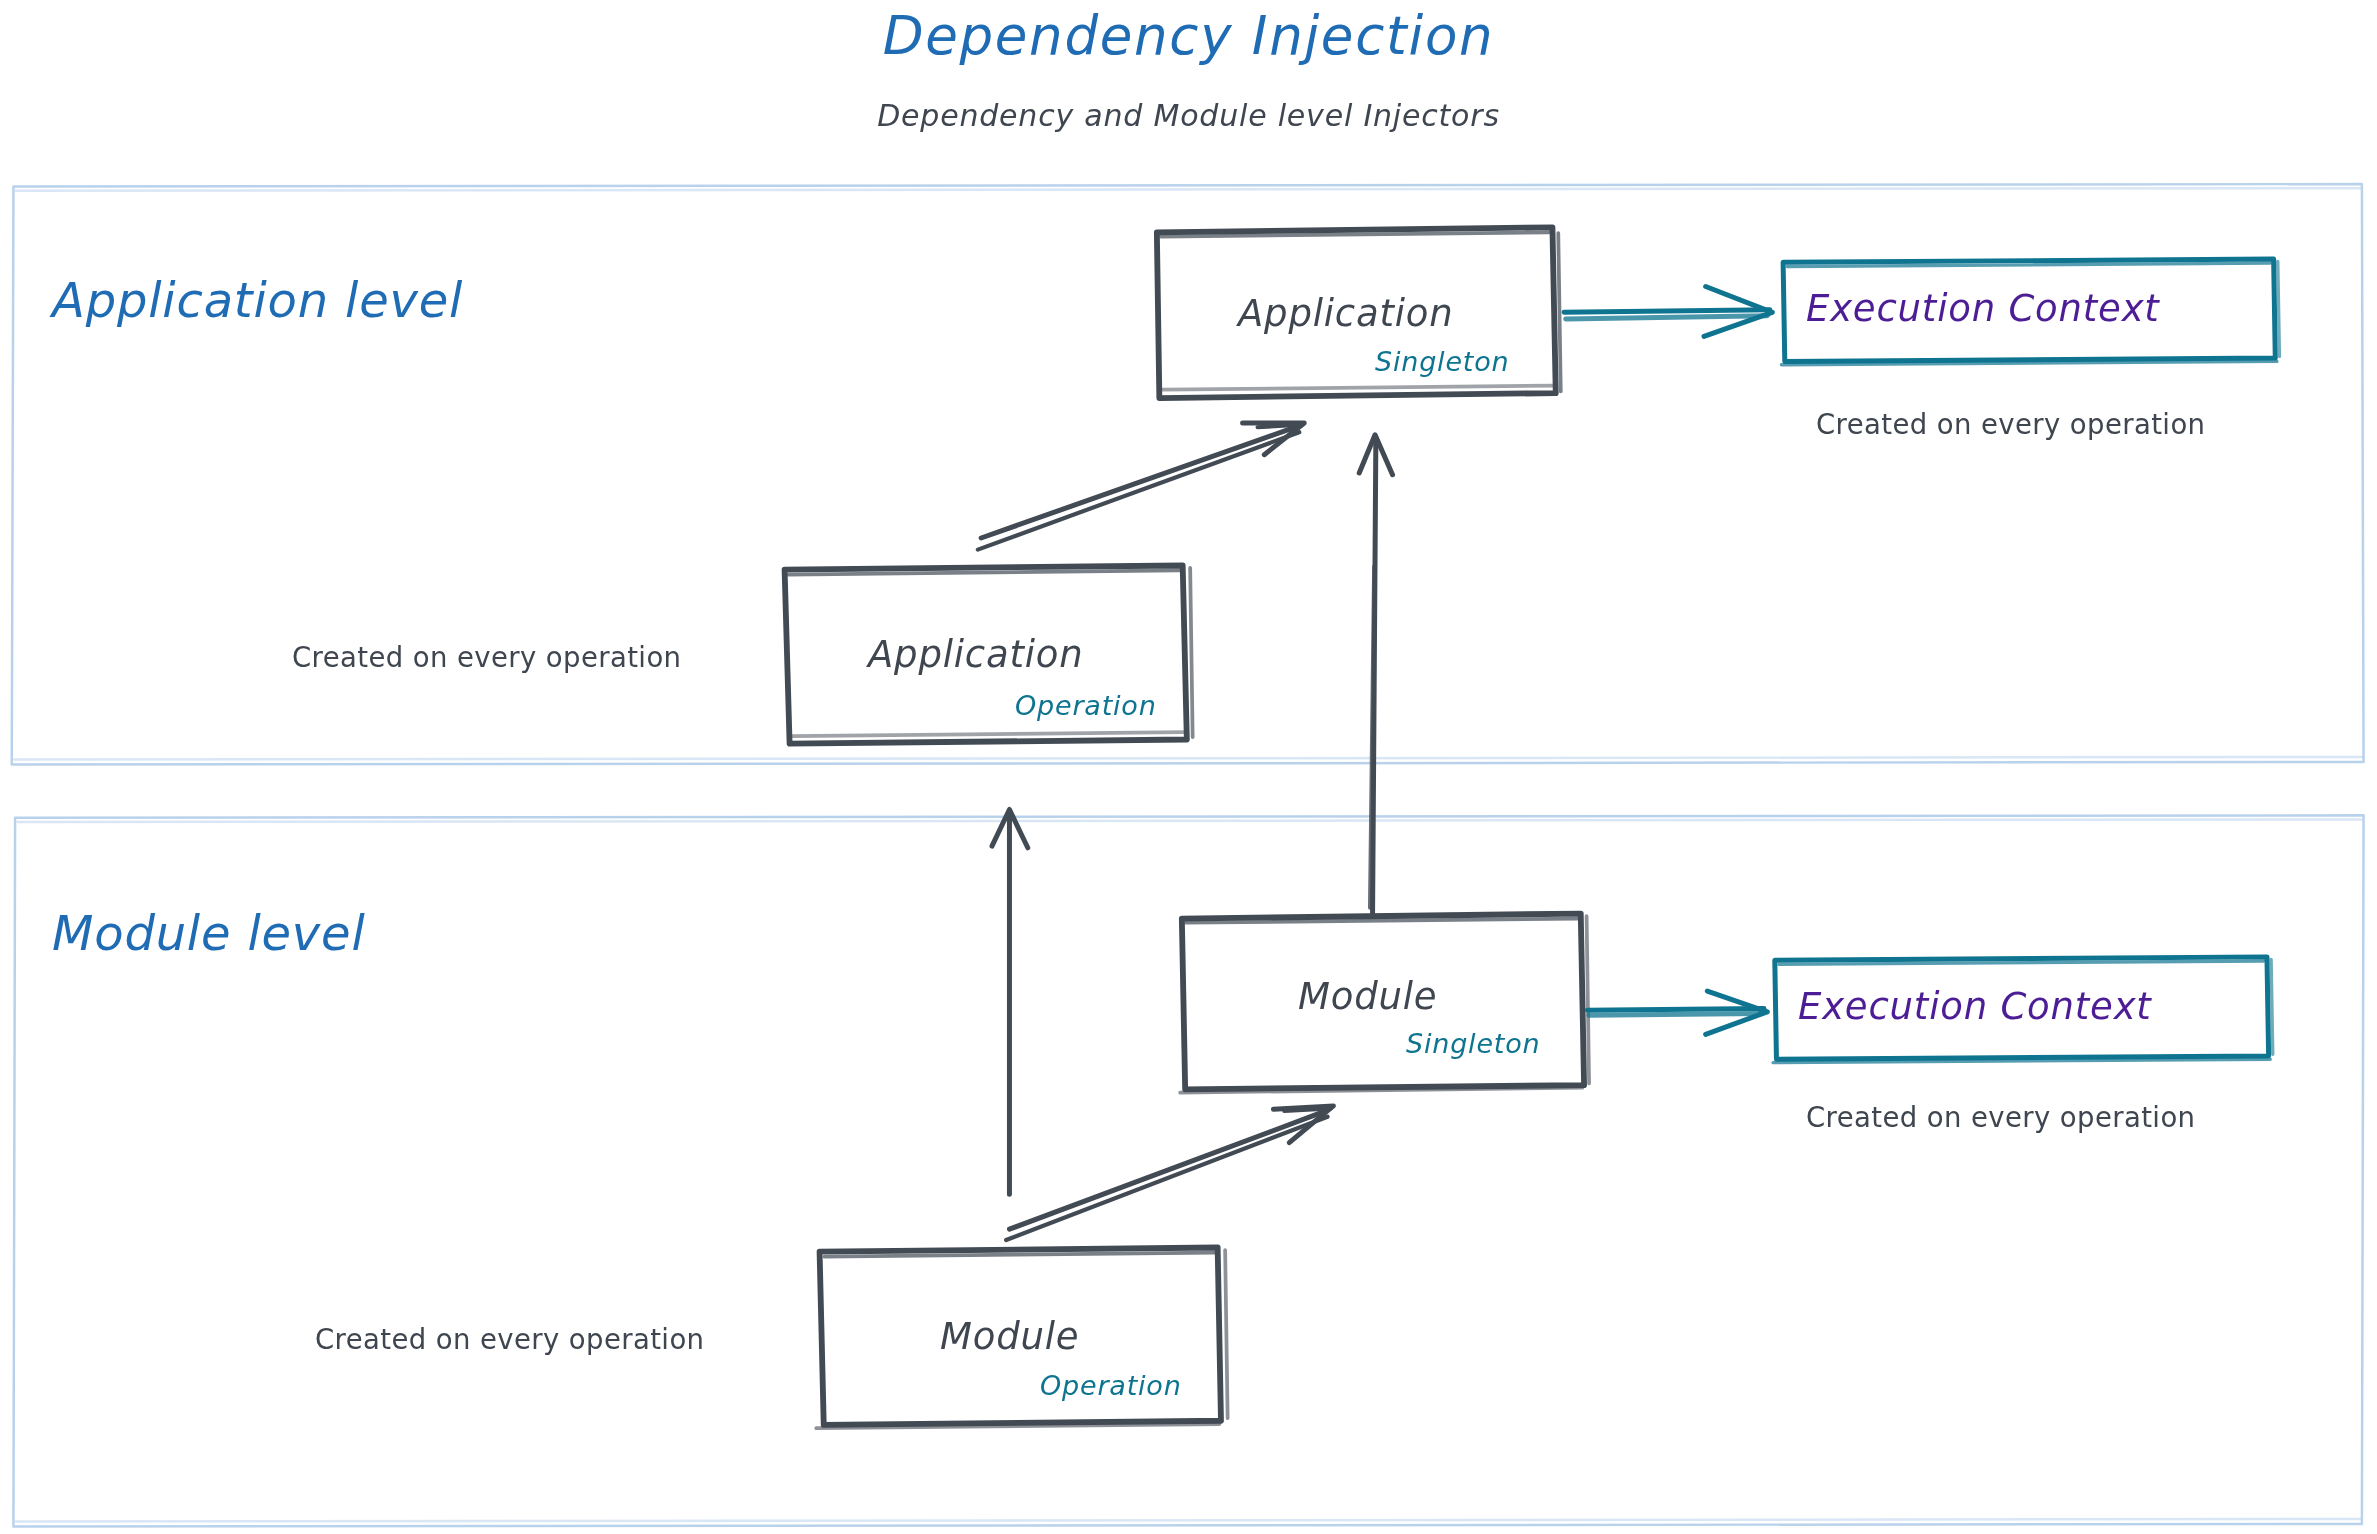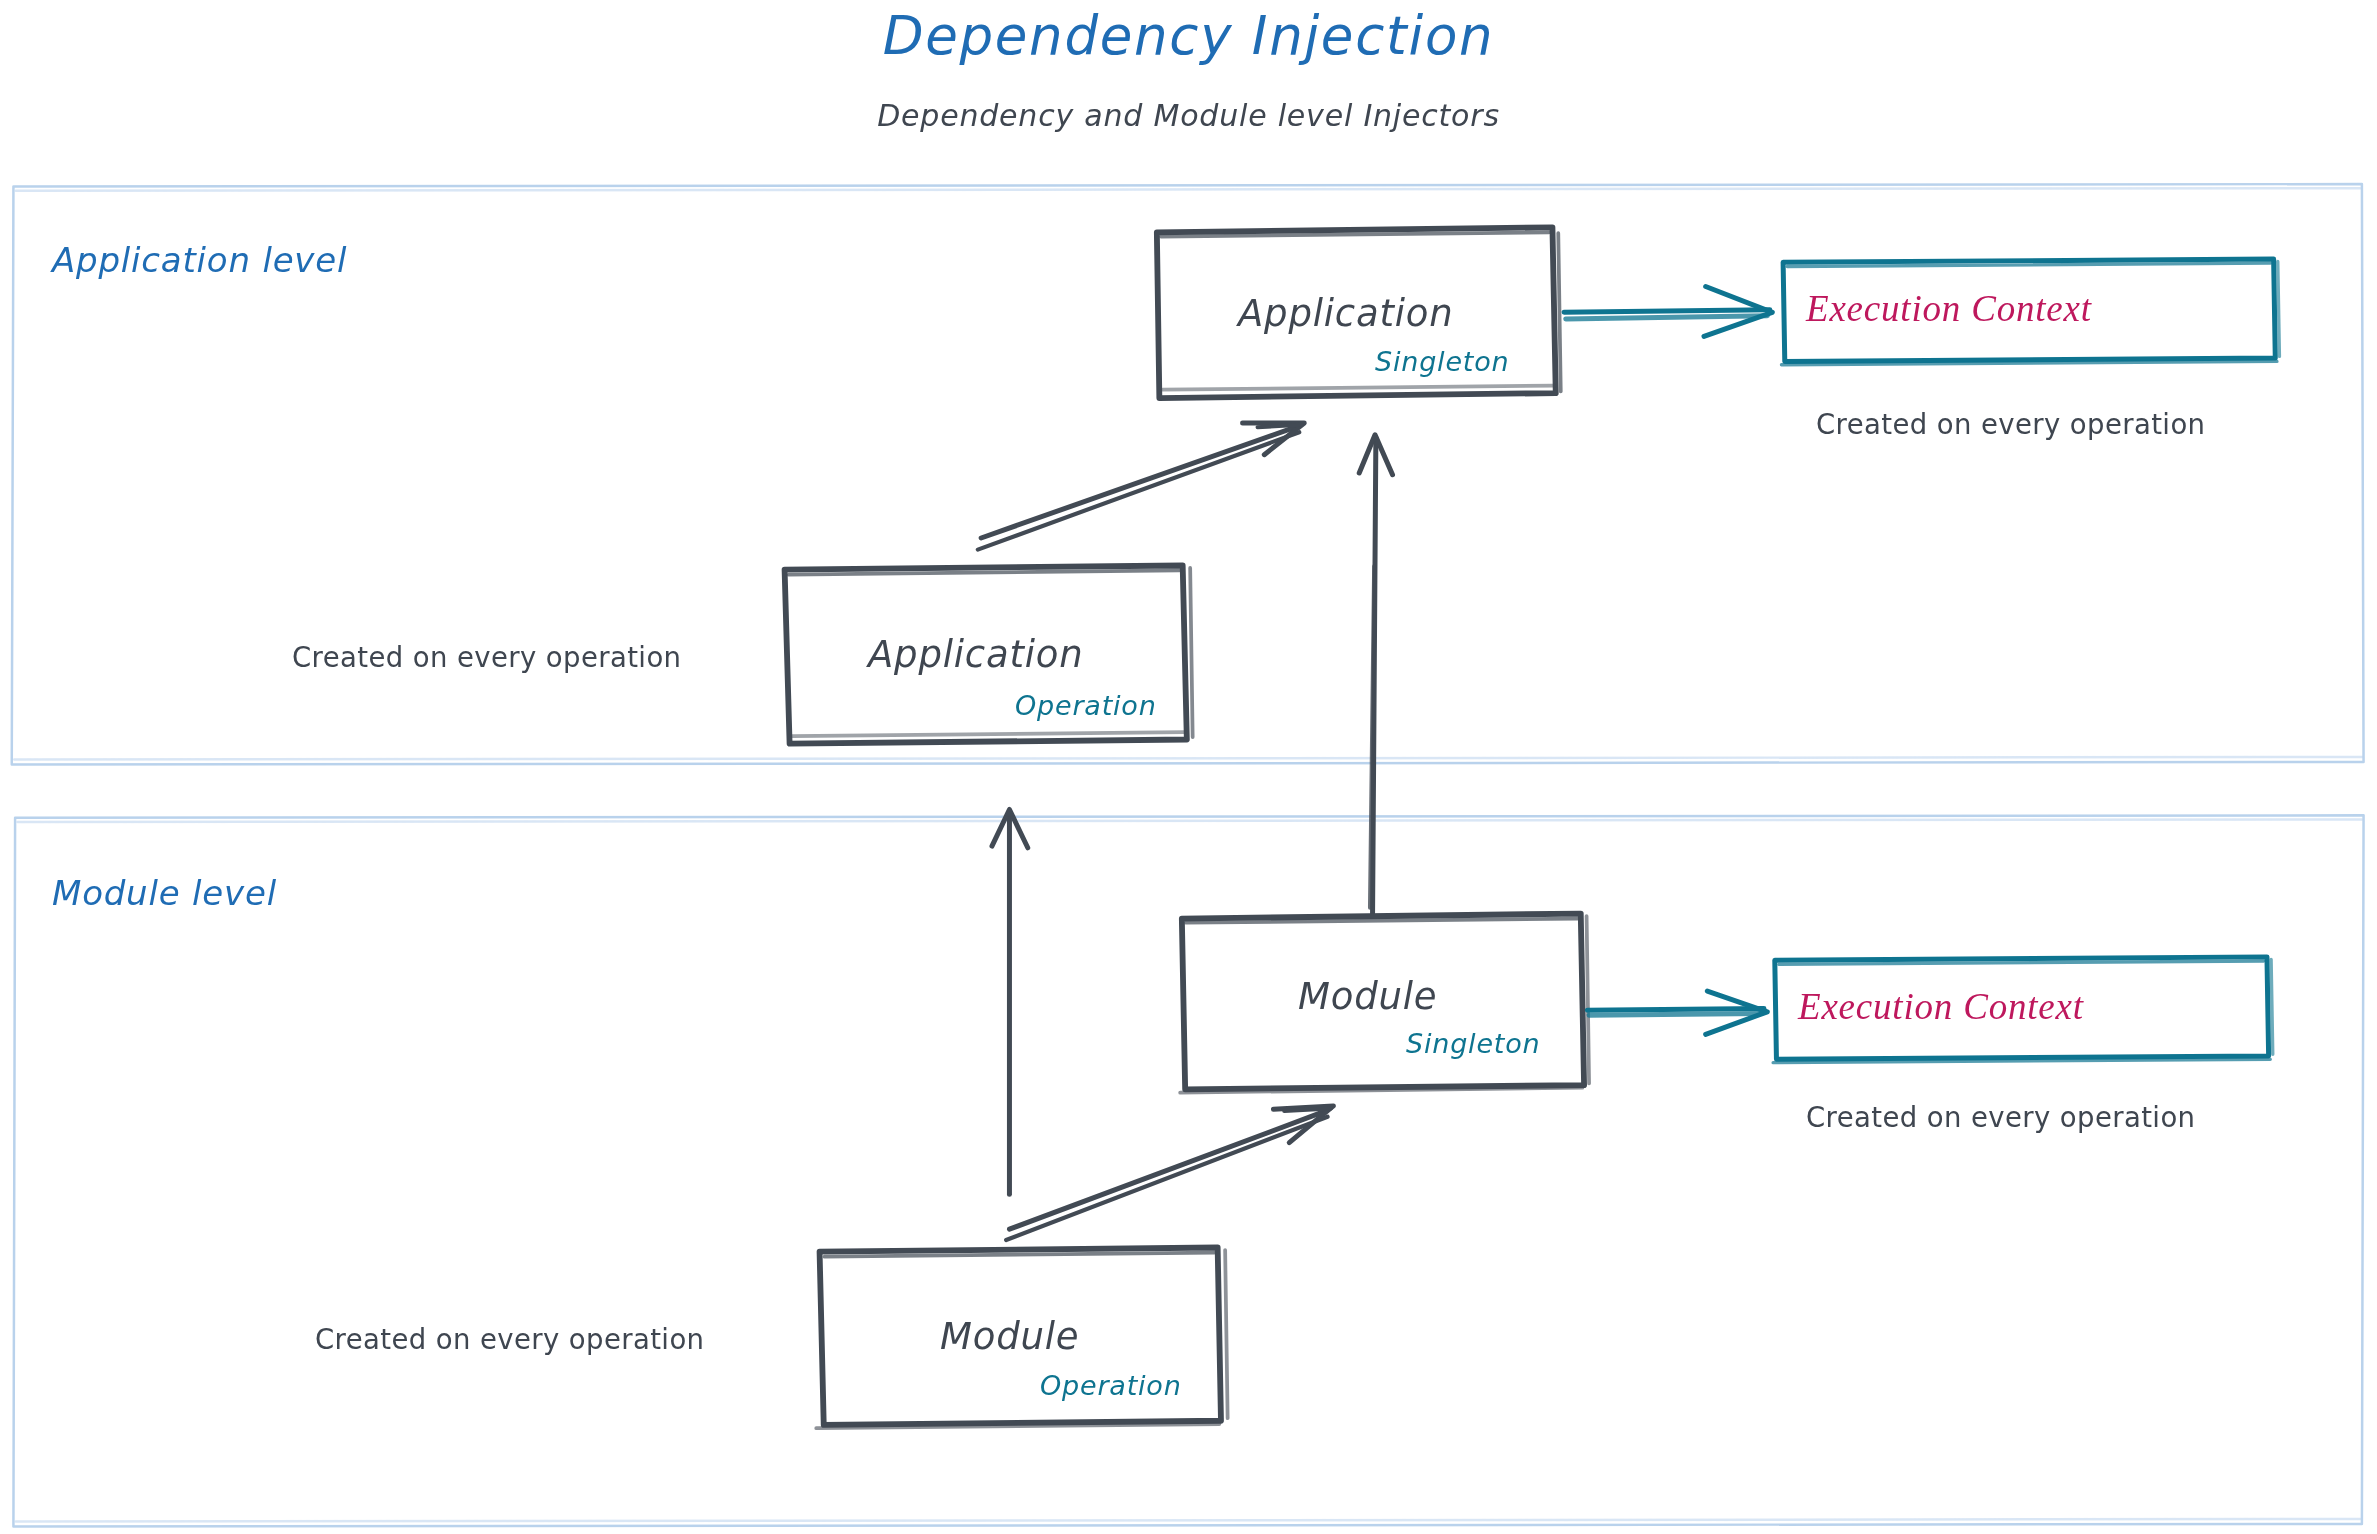--- a/index.html
+++ b/index.html
@@ -103,44 +103,44 @@
     left: 0;
     right: 0;
     top: 98px;
     text-align: center;
     font-size: 30px;
     color: #3f4650;
     font-style: italic;
     letter-spacing: 0.8px;
   }
   .panel-title {
-    font-size: 34px;
+    font-size: 48px;
     color: #1f6cb4;
     font-style: italic;
     letter-spacing: 0.8px;
+    margin-top: 32px;
   }
   .node-title {
     font-size: 37px;
     color: #3f4650;
     font-style: italic;
     letter-spacing: 0.8px;
   }
   .node-scope {
     font-size: 27px;
     color: #0e7490;
     font-style: italic;
     letter-spacing: 0.8px;
     text-align: right;
   }
   .ctx-title {
     font-size: 37px;
-    color: #be185d;
-    font-style: italic;
-    letter-spacing: 0.8px;
-    font-family: Liberation Serif, serif;
+    color: #4c1d95;
+    font-style: italic;
+    letter-spacing: 0.8px;
   }
   .caption {
     font-size: 27.5px;
     color: #3f4650;
     letter-spacing: 0.4px;
   }
 </style>
 </head>
 <body>
 

